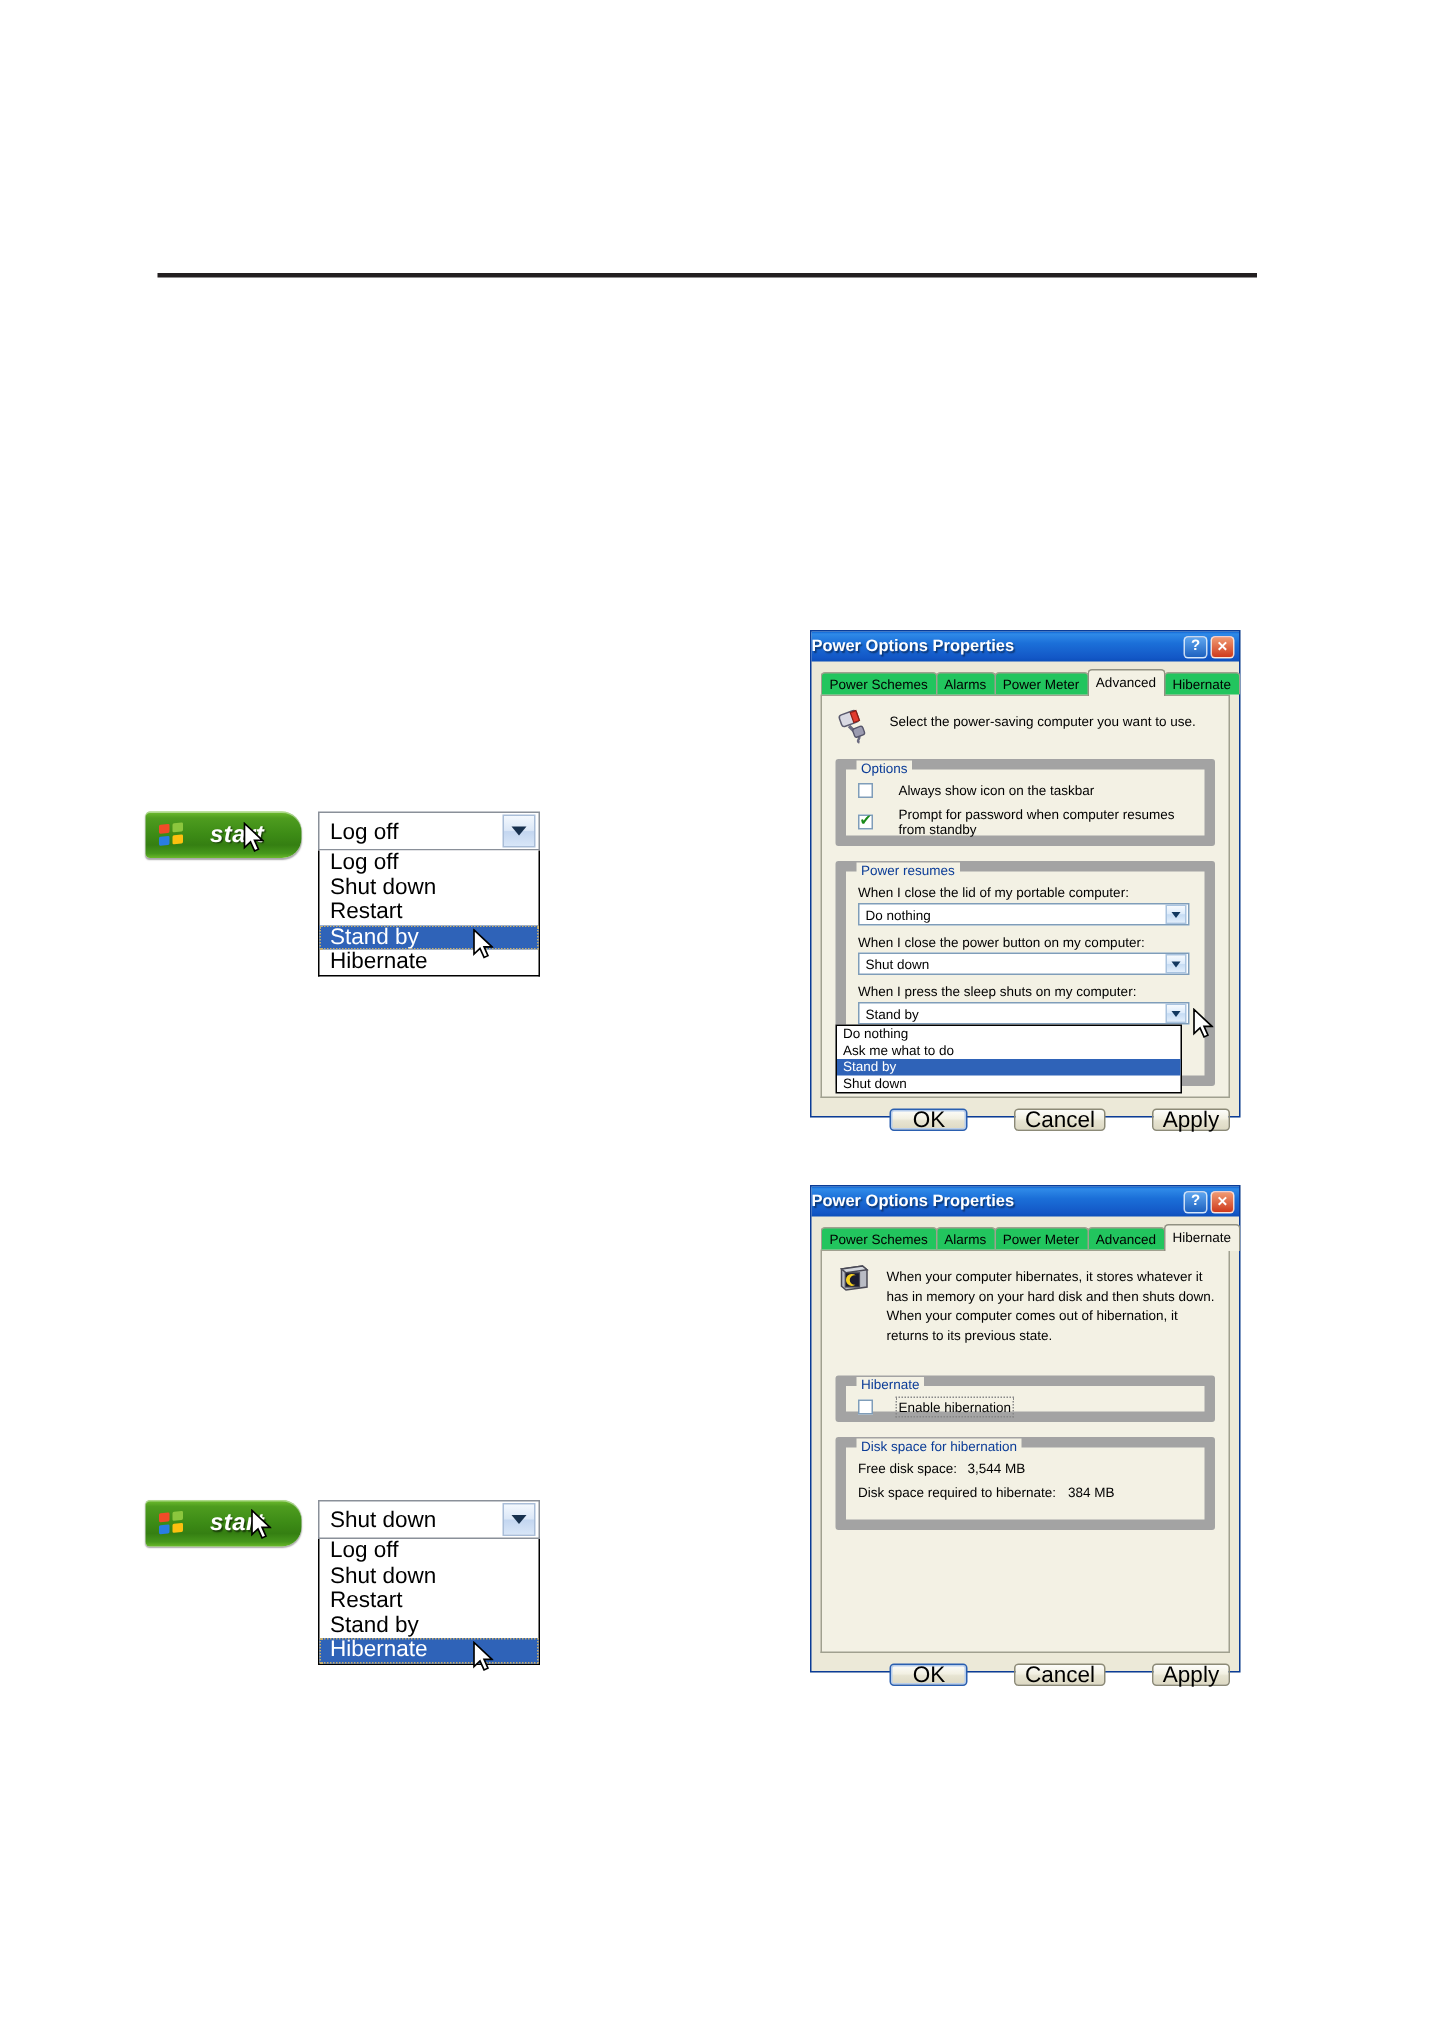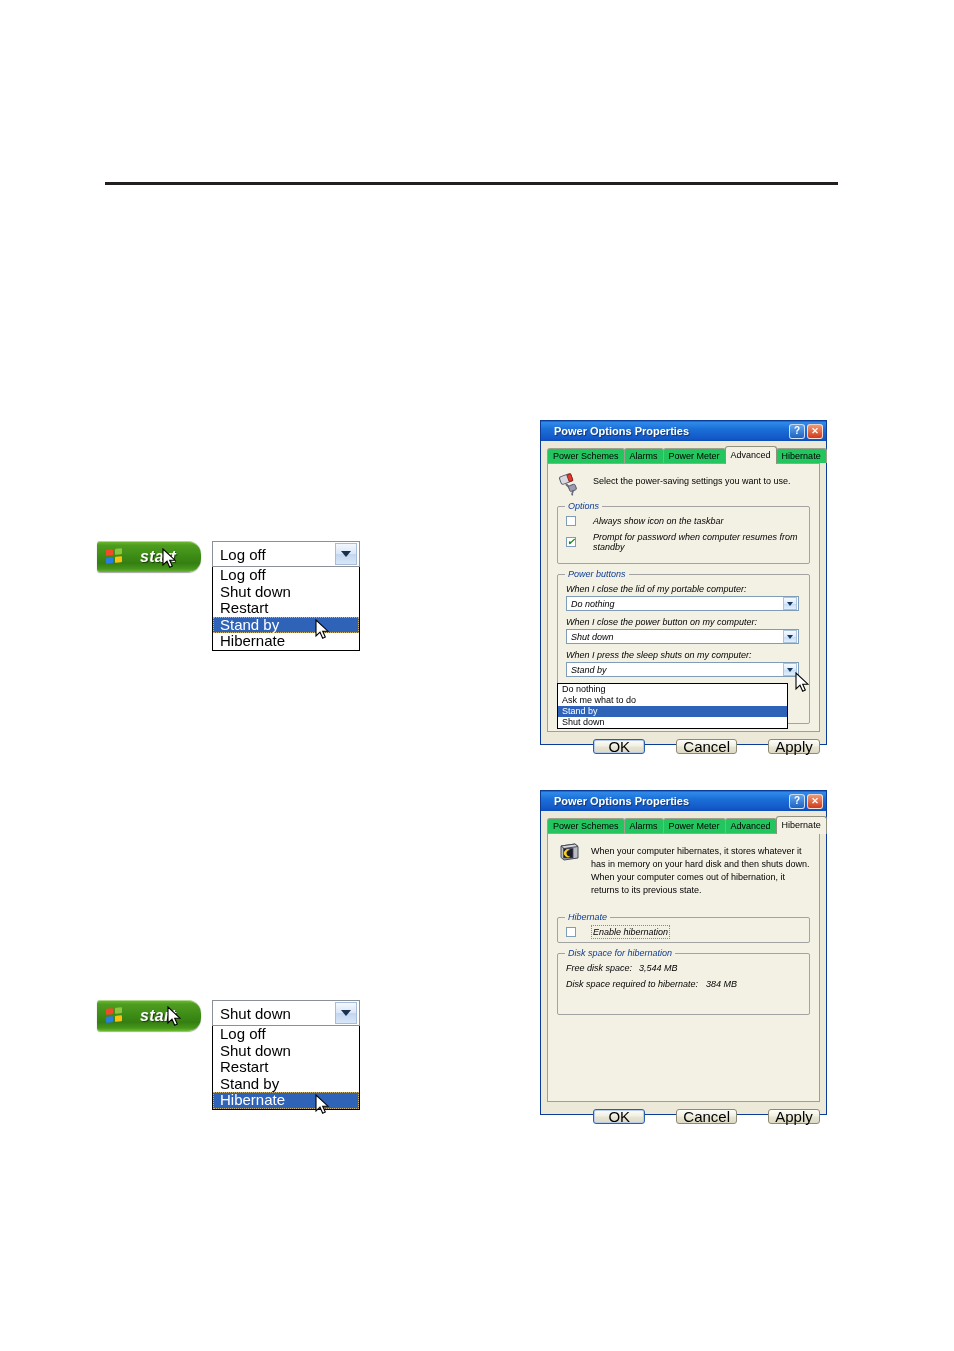--- a/index.html
+++ b/index.html
@@ -115,21 +115,21 @@
     background: #ece9d8;
     border: 1px solid #0b3c97;
     box-sizing: border-box;
     font-size: 8px;
     color: #000;
   }
   .xp-titlebar {
     height: 20px;
     background: linear-gradient(to bottom, #0a60d2 0%, #2f8ae8 8%, #1b6fd8 40%, #1357c6 88%, #0c4fba 100%);
     display: flex; align-items: center;
-    padding: 0 3px 0 13px;
+    padding: 0 3px 0 0;
     box-sizing: border-box;
   }
   .xp-title {
     flex: 1;
     font-size: 11px; font-weight: bold; color: #fff;
     text-shadow: 1px 1px 1px rgba(0,0,0,.45);
     font-family: "Liberation Sans", sans-serif;
     white-space: nowrap;
   }
   .tb-btn {
@@ -186,27 +186,26 @@
 
   
   .hdr-row { display: flex; gap: 10px; align-items: flex-start; }
   .hdr-text { font-size: 9px; line-height: 1.45; color: #000; padding-top: 3px; }
 
   .icon-power { width: 26px; height: 24px; flex: none; position: relative; }
   .icon-hib   { width: 24px; height: 22px; flex: none; position: relative; }
 
   
   .groupbox {
-    border: 1px solid #a3a3a3;
+    border: 7px solid #a3a3a3;
     border-radius: 2px;
     margin-top: 10px;
     padding: 9px 10px 8px 8px;
     position: relative;
     box-sizing: border-box;
-    font-style: italic;
   }
   .gb-title {
     position: absolute; top: -6px; left: 7px;
     background: #f3f1e4;
     padding: 0 3px;
     font-size: 9px;
     color: #0b3c97;
   }
   .chk-row { display: flex; align-items: center; gap: 17px; margin-bottom: 6px; font-size: 9px; }
   .chk-row:last-child { margin-bottom: 0; }
@@ -363,37 +362,37 @@
 
     <div class="tabpage" style="height:268px; position:relative;">
       <div class="hdr-row">
         <svg class="icon-power" viewBox="0 0 26 24">
           <rect x="3" y="3" width="12" height="8" rx="2" fill="#d9d9e2" stroke="#5a5a6e" stroke-width="1" transform="rotate(-20 9 7)"></rect>
           <rect x="11" y="2.2" width="4" height="7" fill="#e23b2e" stroke="#8a1d14" stroke-width=".8" transform="rotate(-20 13 6)"></rect>
           <path d="M9,12 L15,18" stroke="#6b6b80" stroke-width="2.2" fill="none"></path>
           <path d="M15,18 c3,2 -2,4 1,5" stroke="#6b6b80" stroke-width="1.6" fill="none"></path>
           <rect x="12" y="13" width="7" height="6" rx="1.5" fill="#9b9bb0" stroke="#55556a" stroke-width=".9" transform="rotate(-20 15 16)"></rect>
         </svg>
-        <div class="hdr-text">Select the power-saving settings you want to use.</div>
+        <div class="hdr-text">Select the power-saving computer you want to use.</div>
       </div>
 
       <div class="groupbox" style="height:58px;">
         <span class="gb-title">Options</span>
         <div class="chk-row">
           <span class="chk"></span>
           <span class="chk-label">Always show icon on the taskbar</span>
         </div>
         <div class="chk-row">
           <span class="chk checked"></span>
           <span class="chk-label">Prompt for password when computer resumes from standby</span>
         </div>
       </div>
 
       <div class="groupbox" style="height:150px;">
-        <span class="gb-title">Power buttons</span>
+        <span class="gb-title">Power resumes</span>
 
         <div class="field-label" style="margin-top:0;">When I close the lid of my portable computer:</div>
         <div class="xp-combo">
           <span class="val">Do nothing</span>
           <span class="arr"></span>
         </div>
 
         <div class="field-label">When I close the power button on my computer:</div>
         <div class="xp-combo">
           <span class="val">Shut down</span>

